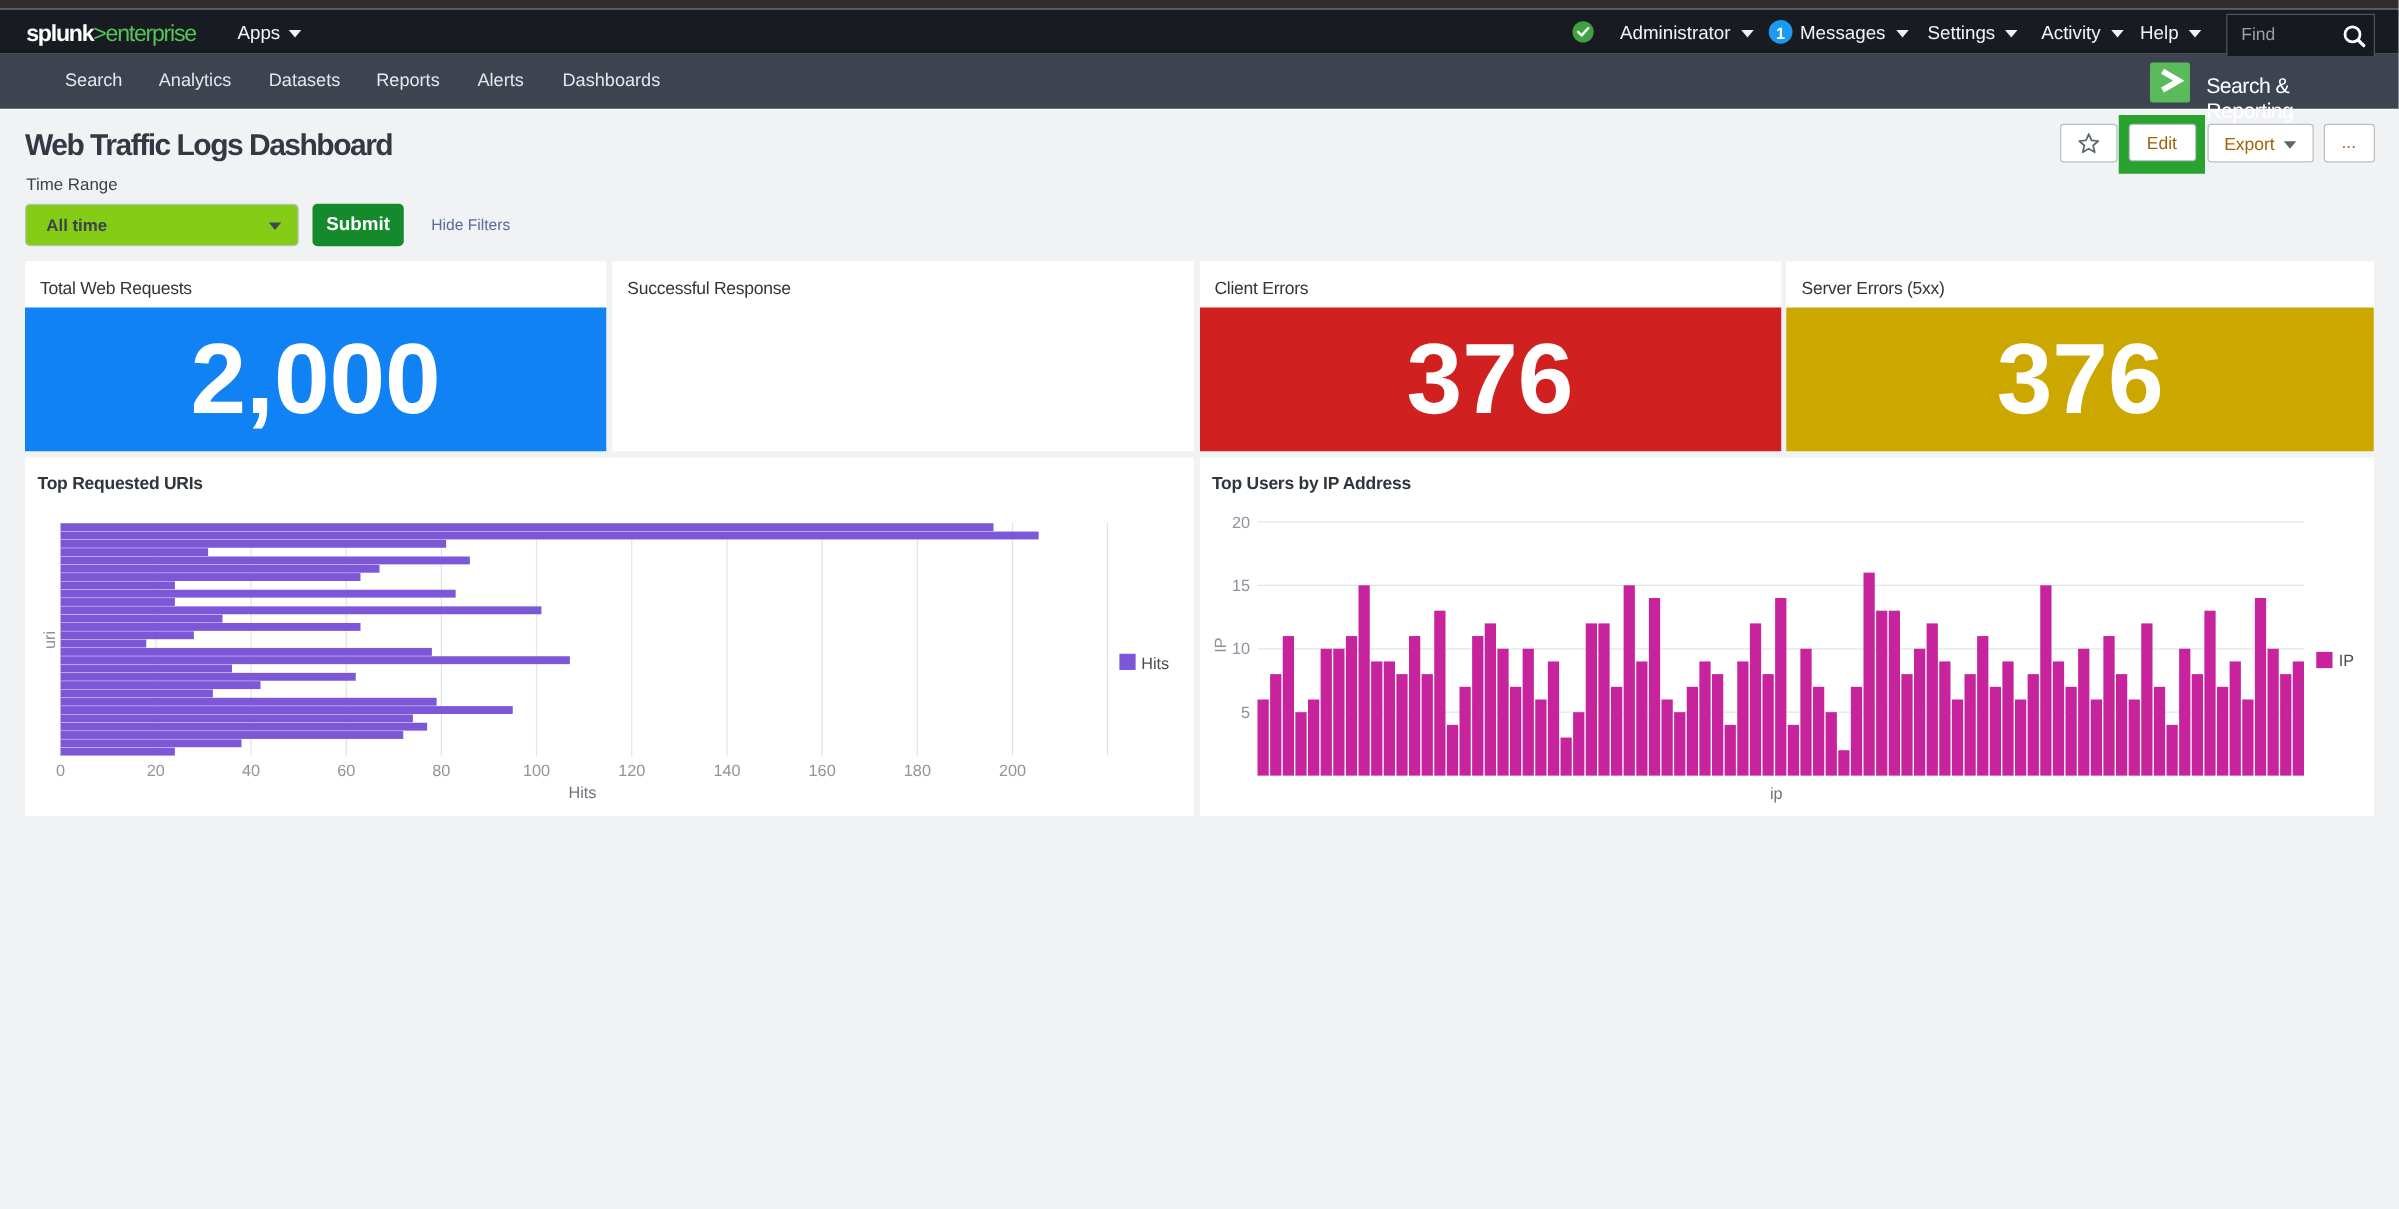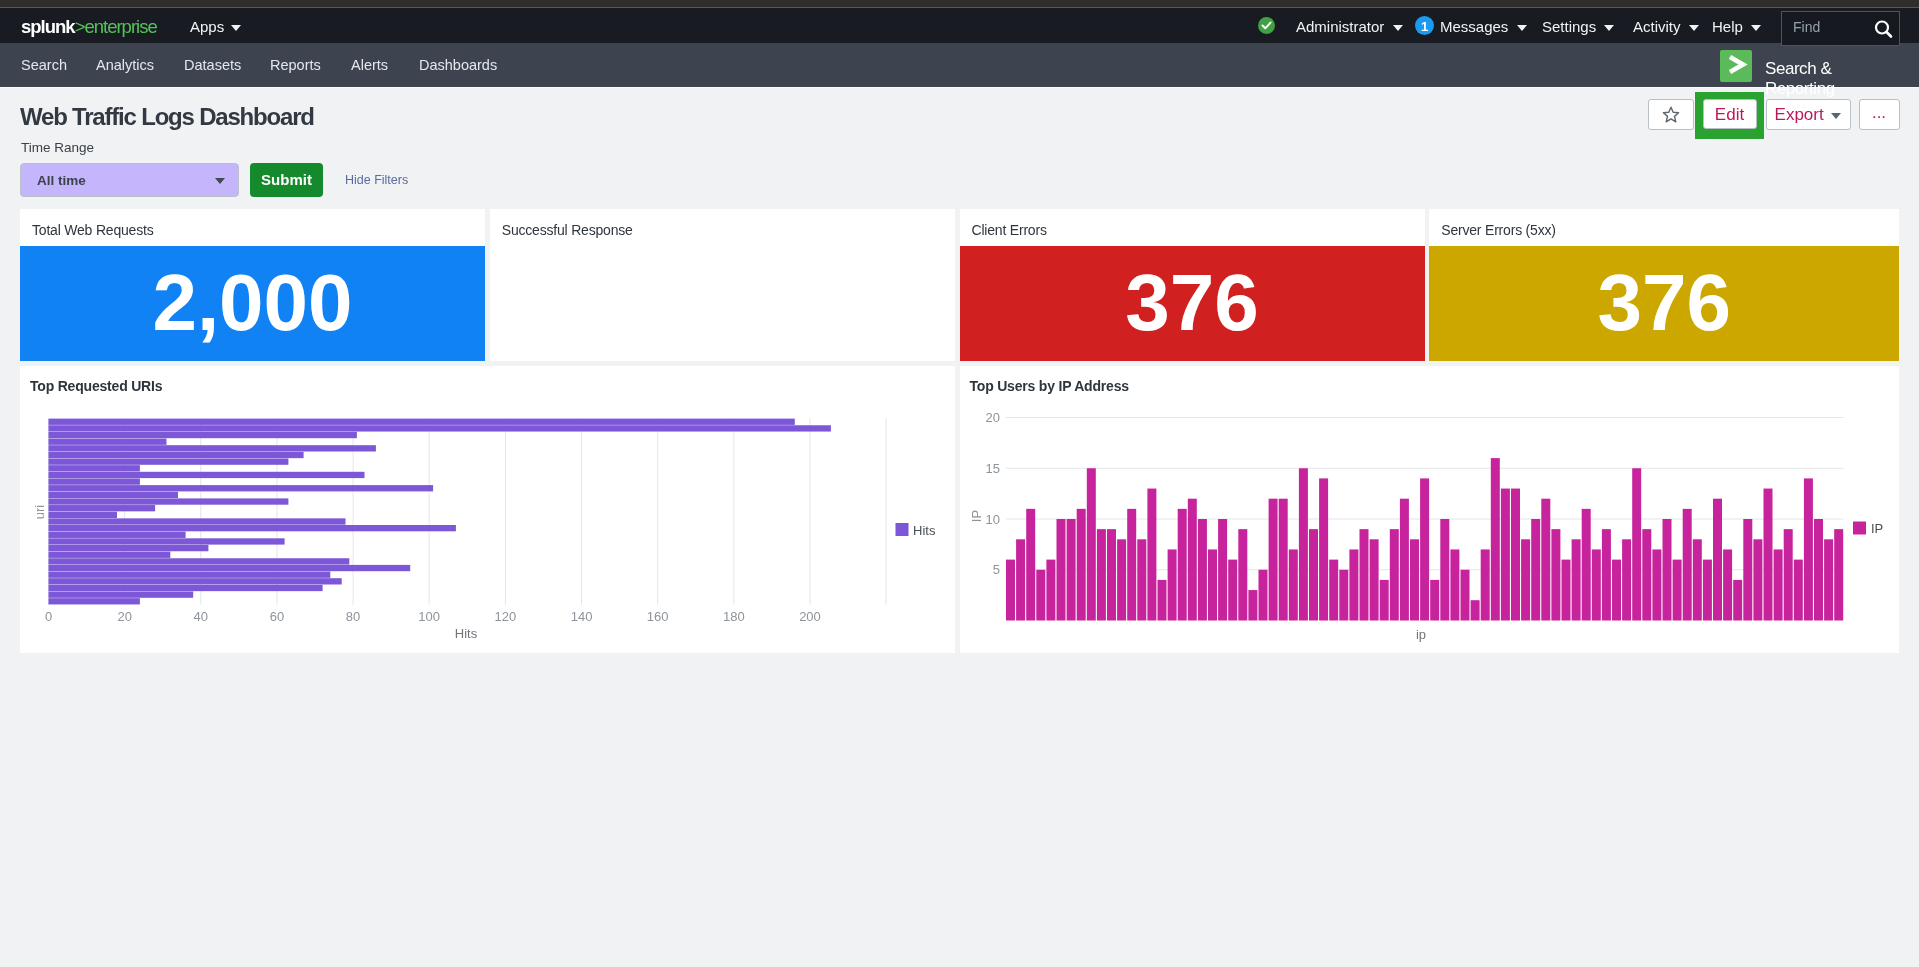--- a/index.html
+++ b/index.html
@@ -23,37 +23,37 @@
 #apps { left:190px; top:18px; color:#f3f6f8; font-size:15px; }
 #apps .caret-w { margin-left:7px; }
 
 .tb-item { top:18px; color:#f0f3f6; font-size:15px; white-space:nowrap; }
 .circle { position:absolute; border-radius:50%; }
 
 #findbox { left:1781px; top:10.5px; width:119px; height:35px; background:#161a20; border:1px solid#4b555f; }
 #findtxt { left:1793px; top:19px; color:#95a0ac; font-size:14px;text-align:right; }
 
 
-.menu-item { top:57px; color:#e3e8ed; font-size:14.5px; }
+.menu-item { top:57px; color:#e3e8ed; font-size:14.5px;margin-left:31px; }
 #appicon { left:1720px; top:50px; width:32px; height:32px; background:#5bbb5b; border-radius:2px; }
 #appname { left:1765px; top:59px; color:#fff; font-size:17px; letter-spacing:-0.45px; }
 
 
 #h1 { left:20px; top:103px; font-size:24px; font-weight:bold; letter-spacing:-1.2px; color:#333942; }
 #timerange { left:21px; top:140px; font-size:13.5px; color:#3a414a; }
 
 
-#dd { left:20px; top:163px; width:219px; height:34px; background:#c4b5fd; border:1px solid #b9c0c7; border-radius:4px; }
+#dd { left:20px; top:163px; width:219px; height:34px; background:#84cc16; border:1px solid #b9c0c7; border-radius:4px; }
 #dd .txt { position:absolute; left:16px; top:9px; font-size:13.5px; color:#3c434c; font-weight:bold; }
 #dd .caret-d { position:absolute; right:13px; top:14px; }
 #submit { left:250px; top:163px; width:73px; height:34px; background:#158a2d; border-radius:4px; color:#fff; font-weight:bold; font-size:15px; text-align:center; line-height:34px; }
 #hidef { left:345px; top:173px; font-size:12.5px; color:#5a6b9c; }
 
 
-.btn { position:absolute; background:#fff; border:1px solid #b8bfc5; border-radius:3px; color:#be185d; font-size:17px; text-align:center; }
+.btn { position:absolute; background:#fff; border:1px solid #b8bfc5; border-radius:3px; color:#a16207; font-size:14px; text-align:center; }
 #btn-star { left:1648px; top:98.5px; width:46px; height:31px; }
 #anno { left:1695px; top:91.5px; width:69px; height:47px; background:#2aa22f; }
 #btn-edit { left:1702.5px; top:99px; width:54px; height:30px; line-height:29px; }
 #btn-export { left:1765.5px; top:98.5px; width:85px; height:31px; line-height:30px; }
 #btn-dots { left:1858.5px; top:98.5px; width:41px; height:31px; line-height:26px; }
 
 
 .card { position:absolute; background:#fff; }
 .sv-title { position:absolute; left:12px; top:13px; font-size:14px; font-weight:normal; color:#2f353c; letter-spacing:-0.2px; }
 .sv-block { position:absolute; left:0; top:37px; right:0; bottom:0; color:#fff; font-weight:bold; font-size:80px; text-align:center; }

